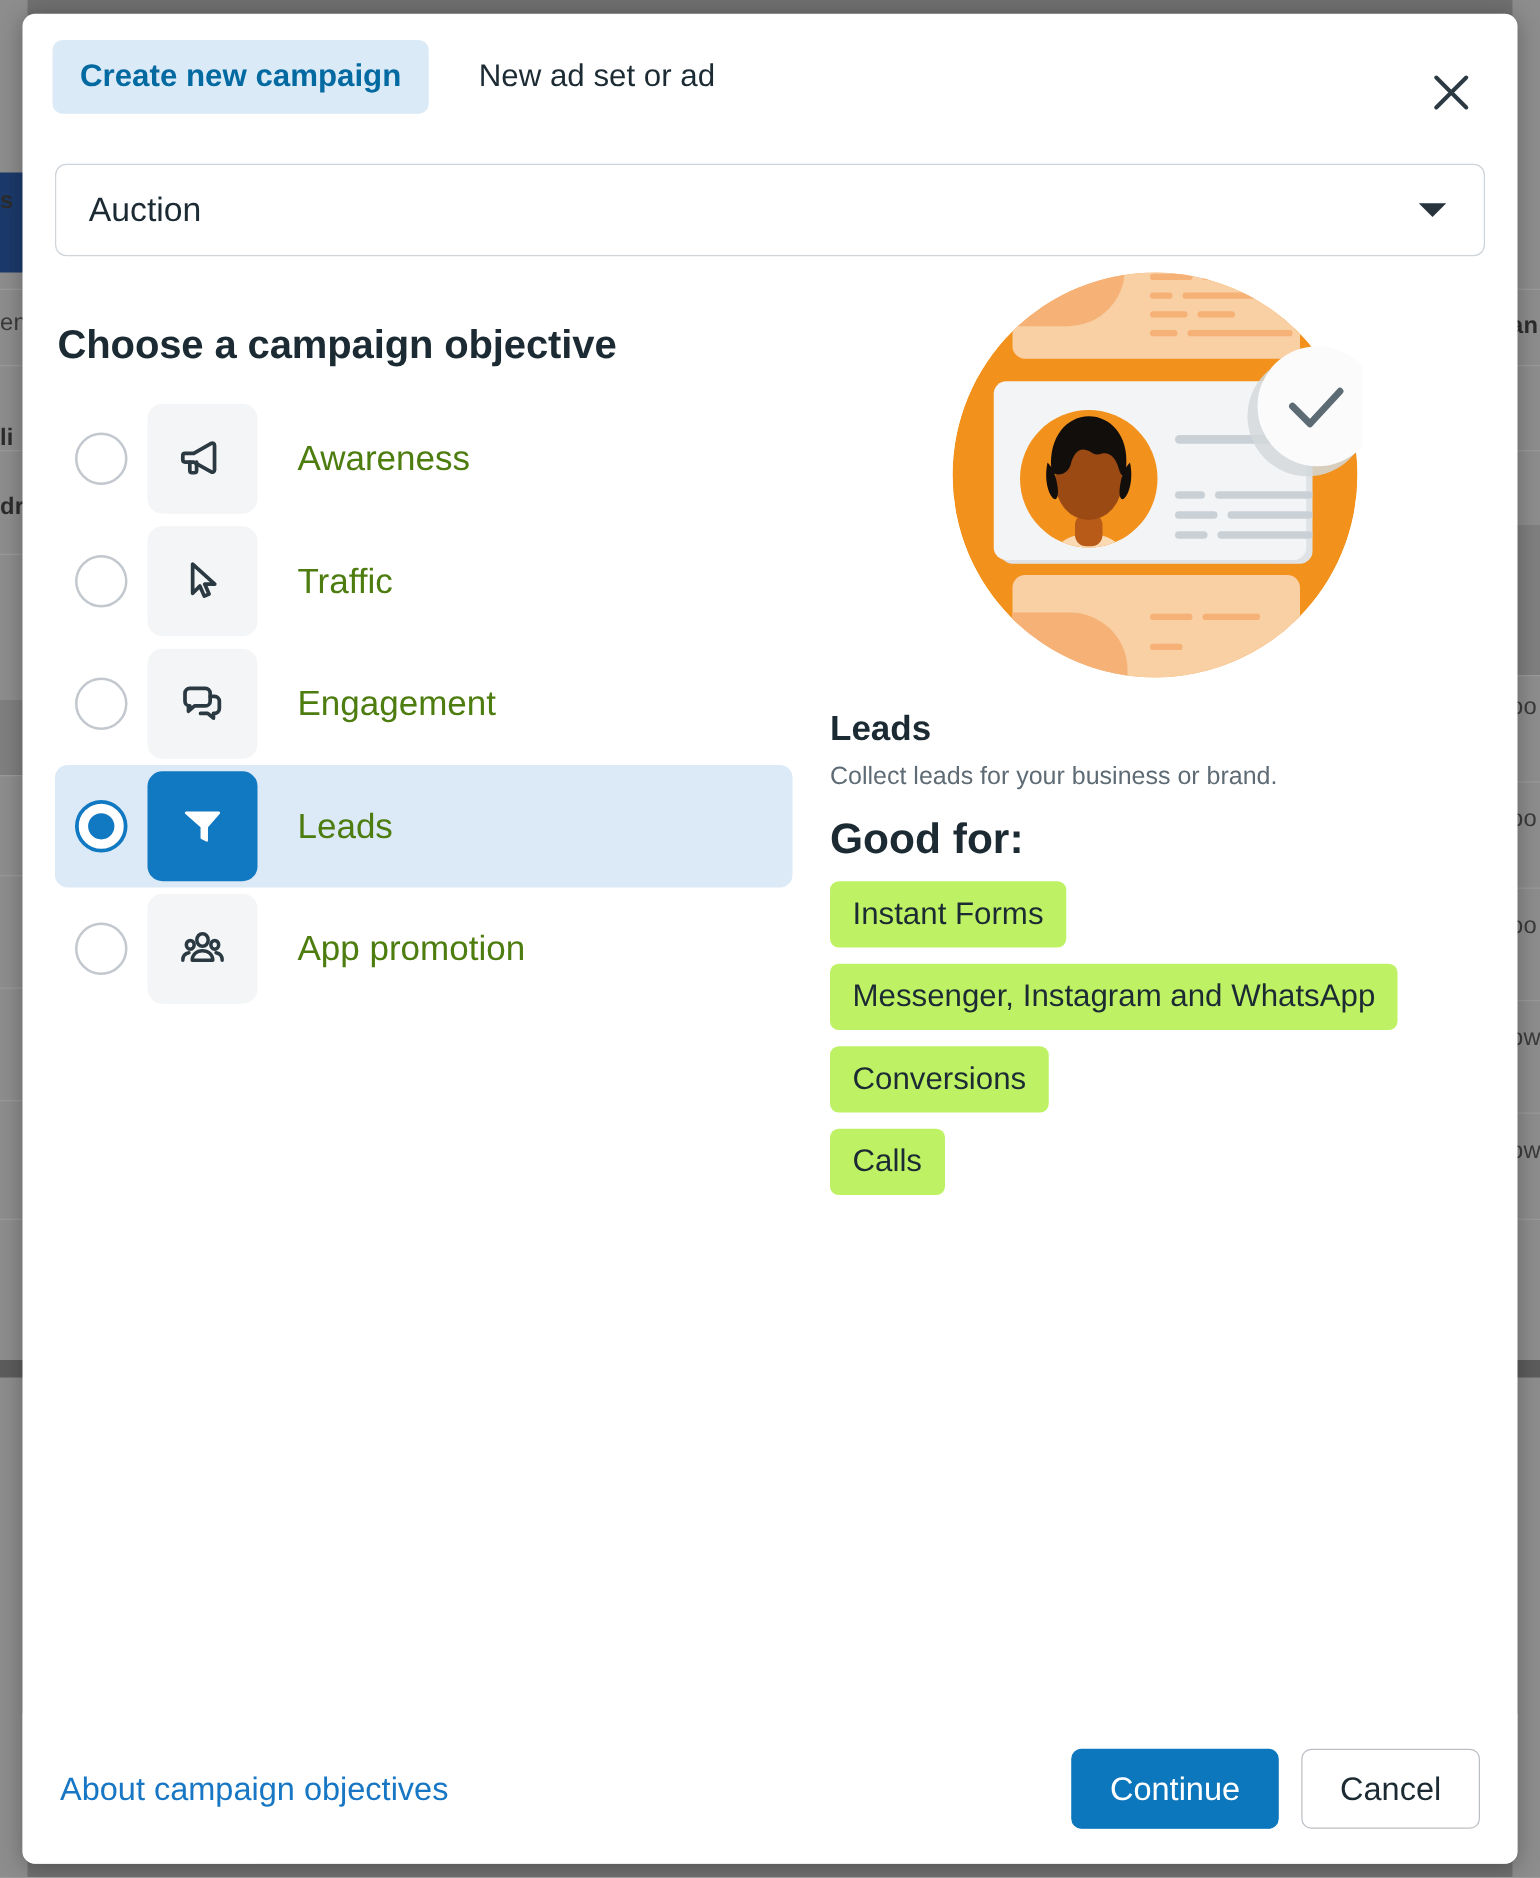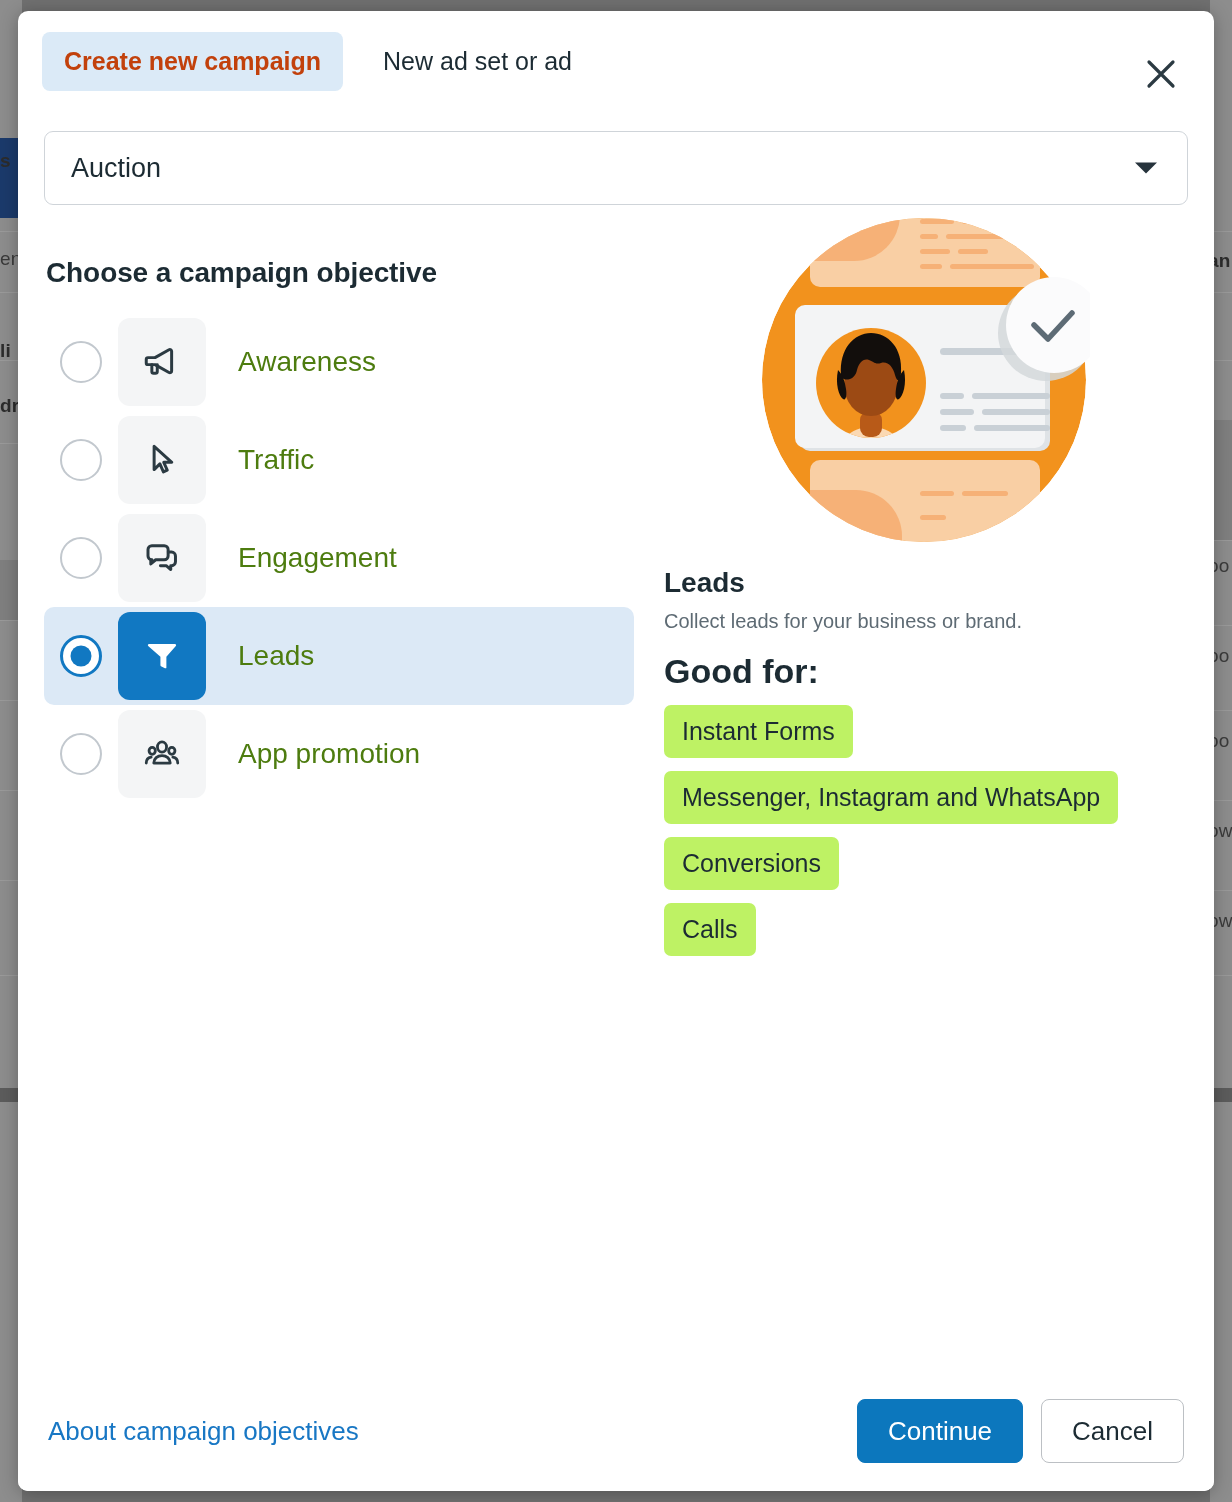--- a/index.html
+++ b/index.html
@@ -93,21 +93,21 @@
   .tab {
     font-size: 25px;
     font-weight: 700;
     padding: 15px 22px;
     border-radius: 8px;
     color: #1c2b33;
     white-space: nowrap;
     cursor: pointer;
   }
   .tab.active {
-    color: #c2410c;
+    color: #0369a1;
     background: #dbeaf7;
   }
   .tab.inactive {
     font-weight: 400;
     color: #1c2b33;
     margin-left: 18px;
   }
   .close-btn {
     position: absolute;
     right: 32px;
@@ -148,21 +148,21 @@
 
   
   .body {
     display: flex;
     padding: 0 26px;
   }
   .col-left  { width: 590px; flex: none; }
   .col-right { flex: 1; padding-left: 30px; }
 
   .section-title {
-    font-size: 28px;
+    font-size: 32px;
     font-weight: 700;
     color: #1c2b33;
     margin: 52px 0 24px 2px;
     letter-spacing: -.1px;
   }
 
   
   .obj-row {
     display: flex;
     align-items: center;

